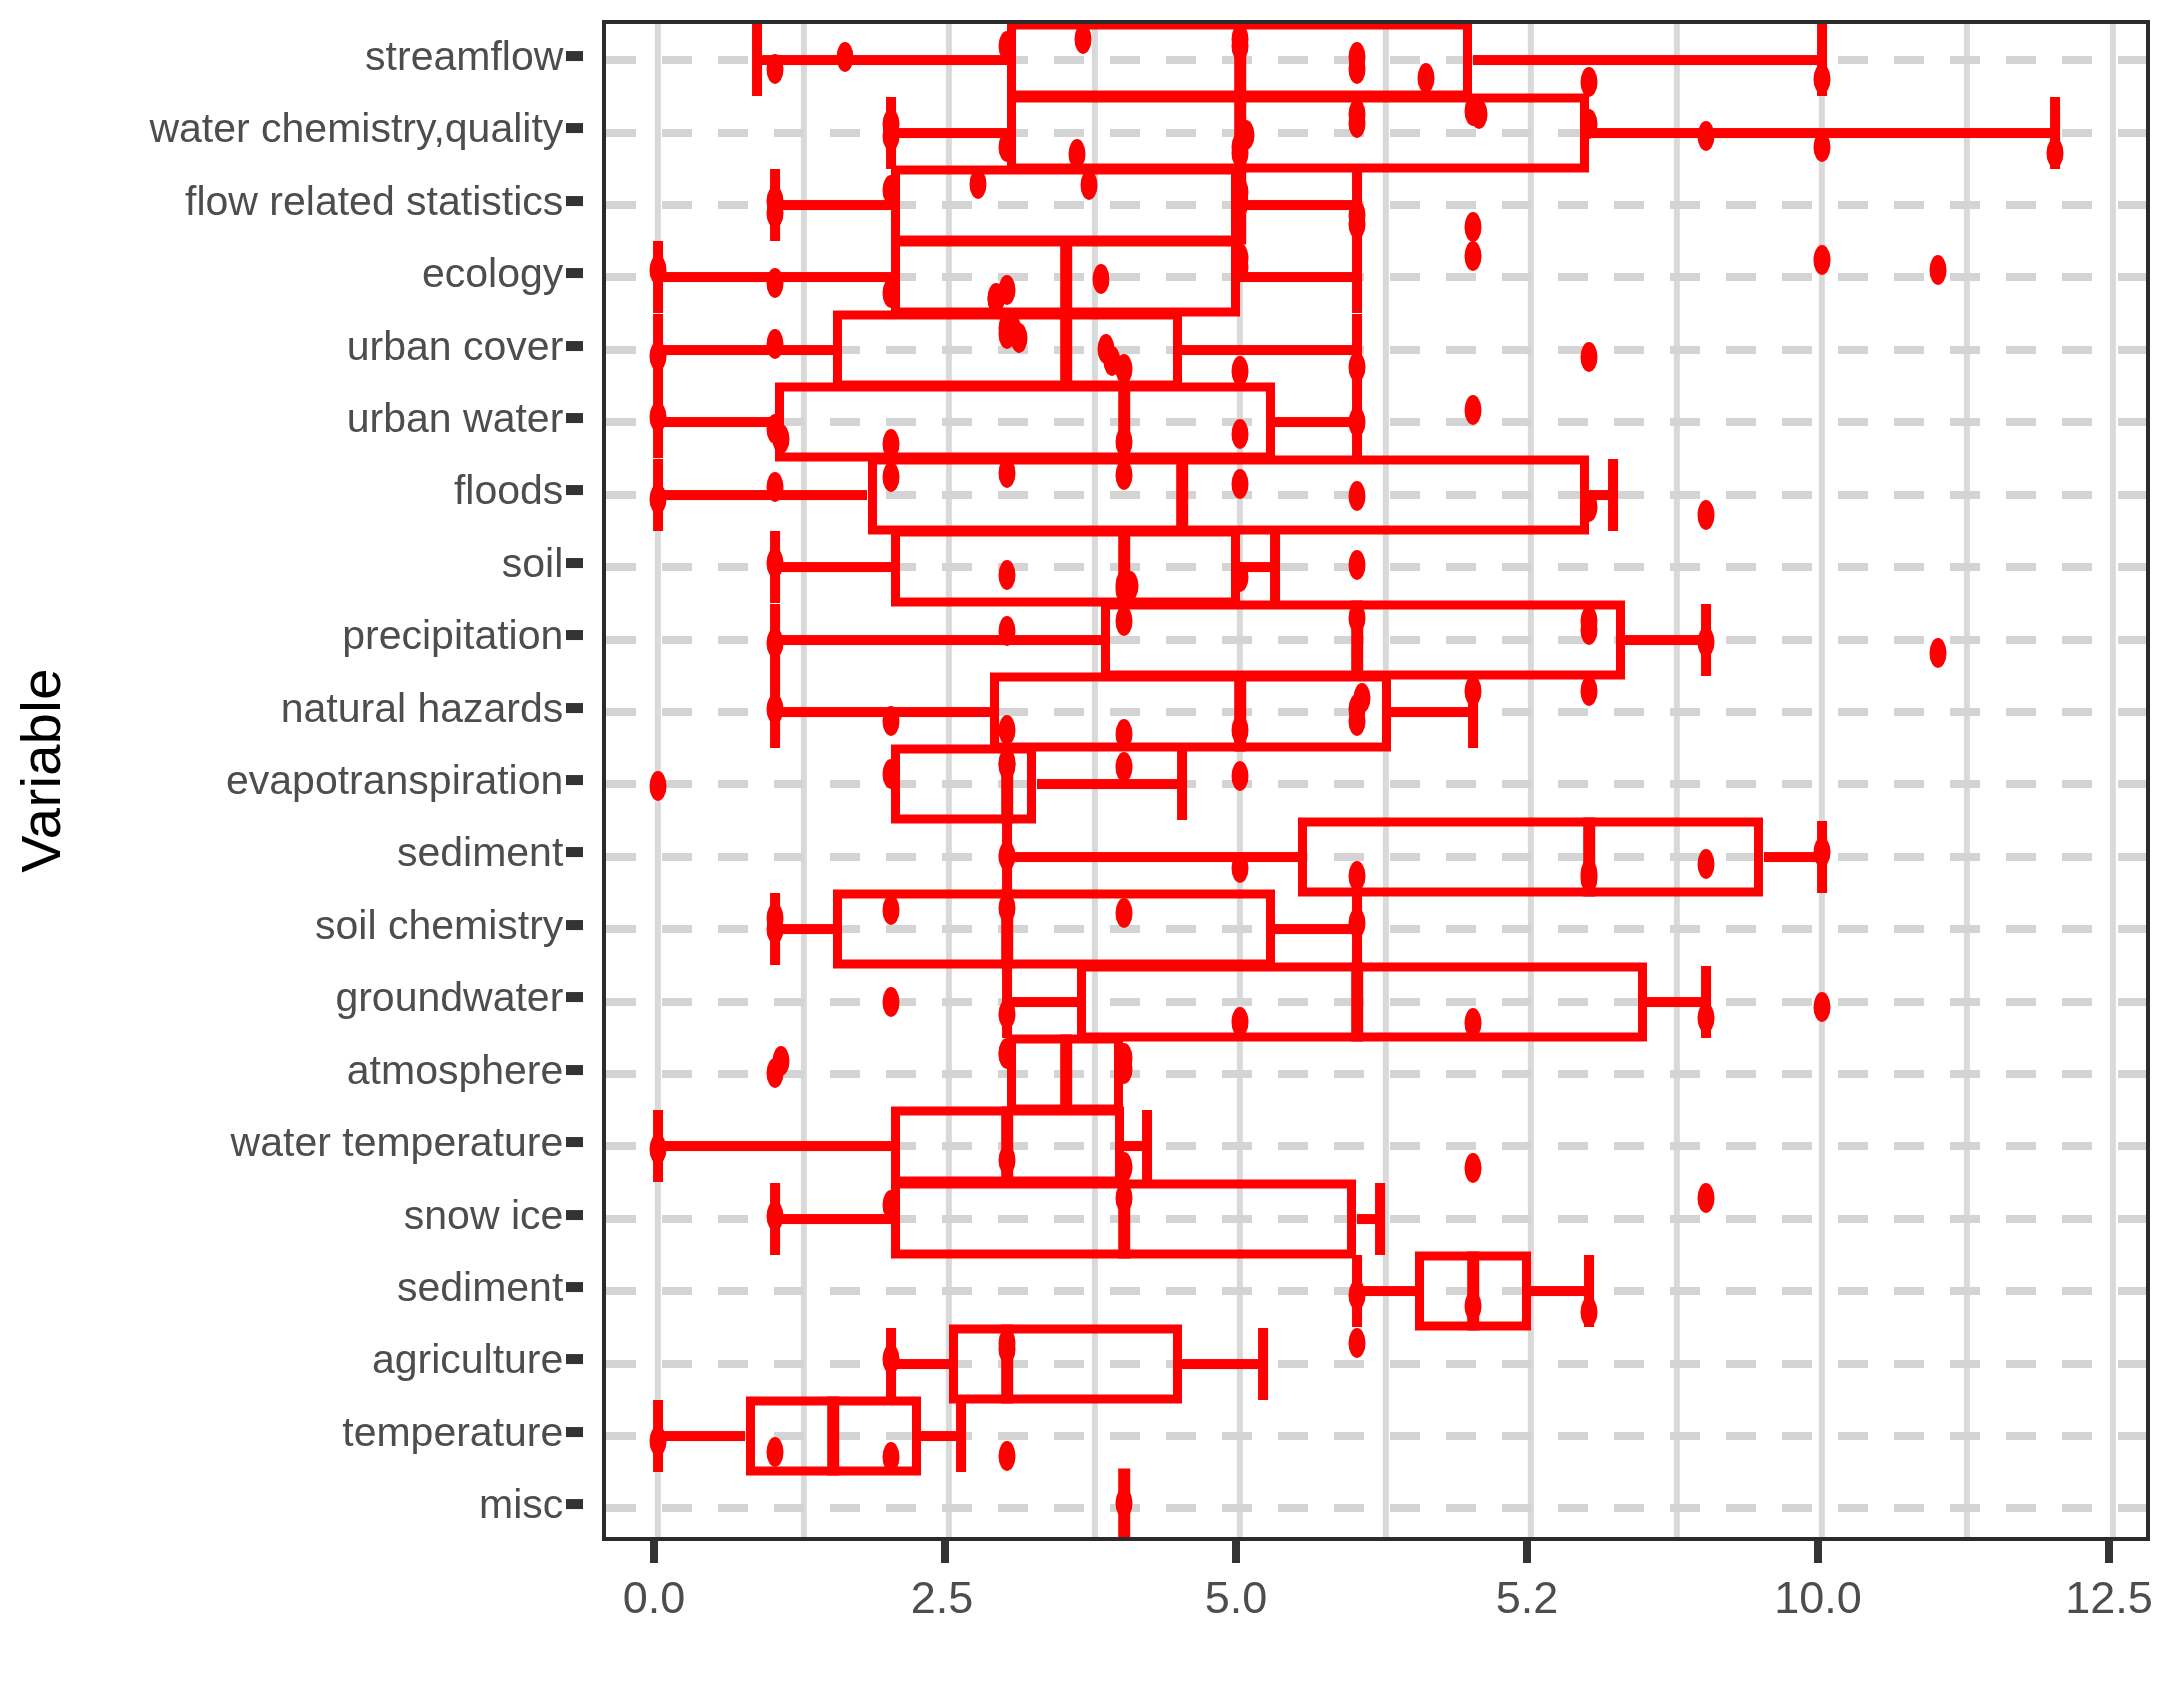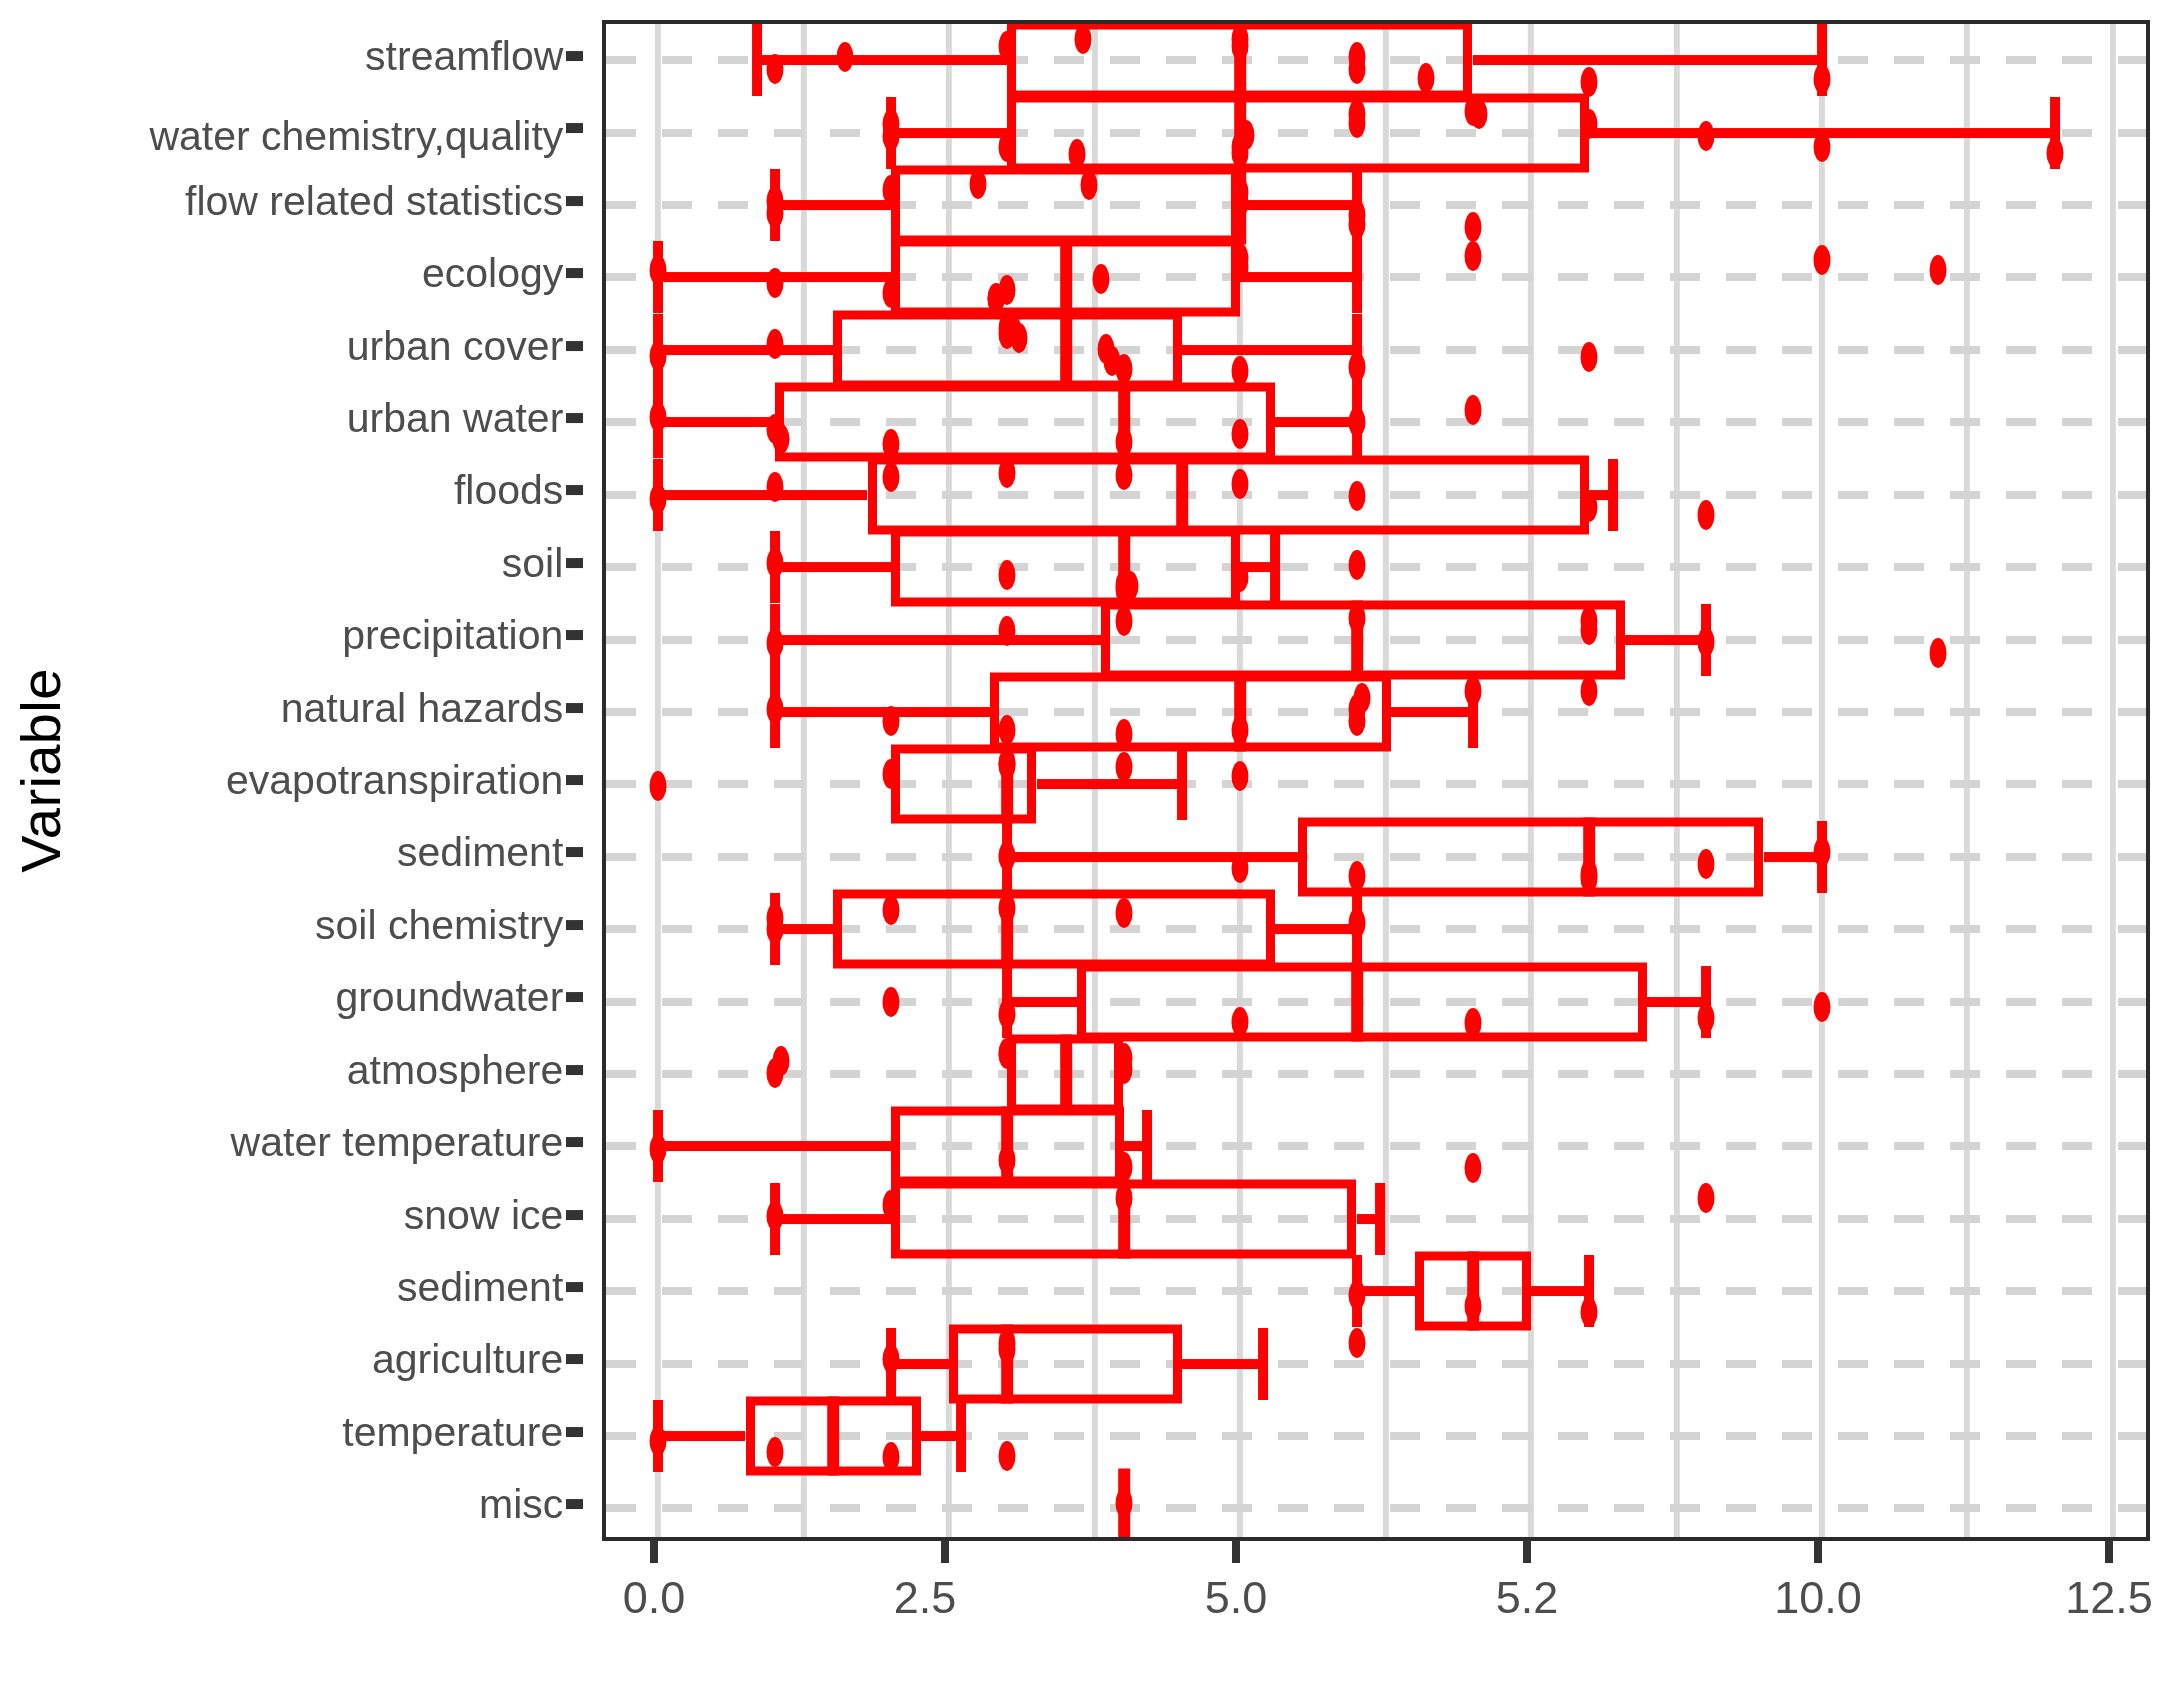--- a/index.html
+++ b/index.html
@@ -163,21 +163,21 @@
 
 <div id="root">
 
   <div id="ylabel">
     <span>Variable</span>
   </div>
 
   <div id="ytick-labels">
       <div class="ytick-inner" style="top: 56px;">streamflow</div>
       <div class="ytick-mark" style="top: 56px;"></div>
-      <div class="ytick-inner" style="top: 136px;">water chemistry,quality</div>
+      <div class="ytick-inner" style="top: 128px;">water chemistry,quality</div>
       <div class="ytick-mark" style="top: 128px;"></div>
       <div class="ytick-inner" style="top: 201px;">flow related statistics</div>
       <div class="ytick-mark" style="top: 201px;"></div>
       <div class="ytick-inner" style="top: 273px;">ecology</div>
       <div class="ytick-mark" style="top: 273px;"></div>
       <div class="ytick-inner" style="top: 346px;">urban cover</div>
       <div class="ytick-mark" style="top: 346px;"></div>
       <div class="ytick-inner" style="top: 418px;">urban water</div>
       <div class="ytick-mark" style="top: 418px;"></div>
       <div class="ytick-inner" style="top: 490px;">floods</div>
@@ -512,21 +512,21 @@
       <div class="bp-point" style="left: 285px; top: 1433px;"></div>
       <div class="bp-point" style="left: 401px; top: 1432px;"></div>
       <div class="bp-median" style="left: 518px; top: 1484px; height: 79px;"></div>
       <div class="bp-point" style="left: 518px; top: 1479px;"></div>
     </div>
 
   <div id="xaxis">
       <div class="xtick-mark" style="left: 52px;"></div>
       <div class="xtick-label" style="left: 52px;">0.0</div>
       <div class="xtick-mark" style="left: 343px;"></div>
-      <div class="xtick-label" style="left: 323px;">2.5</div>
+      <div class="xtick-label" style="left: 340px;">2.5</div>
       <div class="xtick-mark" style="left: 634px;"></div>
       <div class="xtick-label" style="left: 634px;">5.0</div>
       <div class="xtick-mark" style="left: 925px;"></div>
       <div class="xtick-label" style="left: 925px;">5.2</div>
       <div class="xtick-mark" style="left: 1216px;"></div>
       <div class="xtick-label" style="left: 1216px;">10.0</div>
       <div class="xtick-mark" style="left: 1507px;"></div>
       <div class="xtick-label" style="left: 1507px;">12.5</div>
     </div>
 

